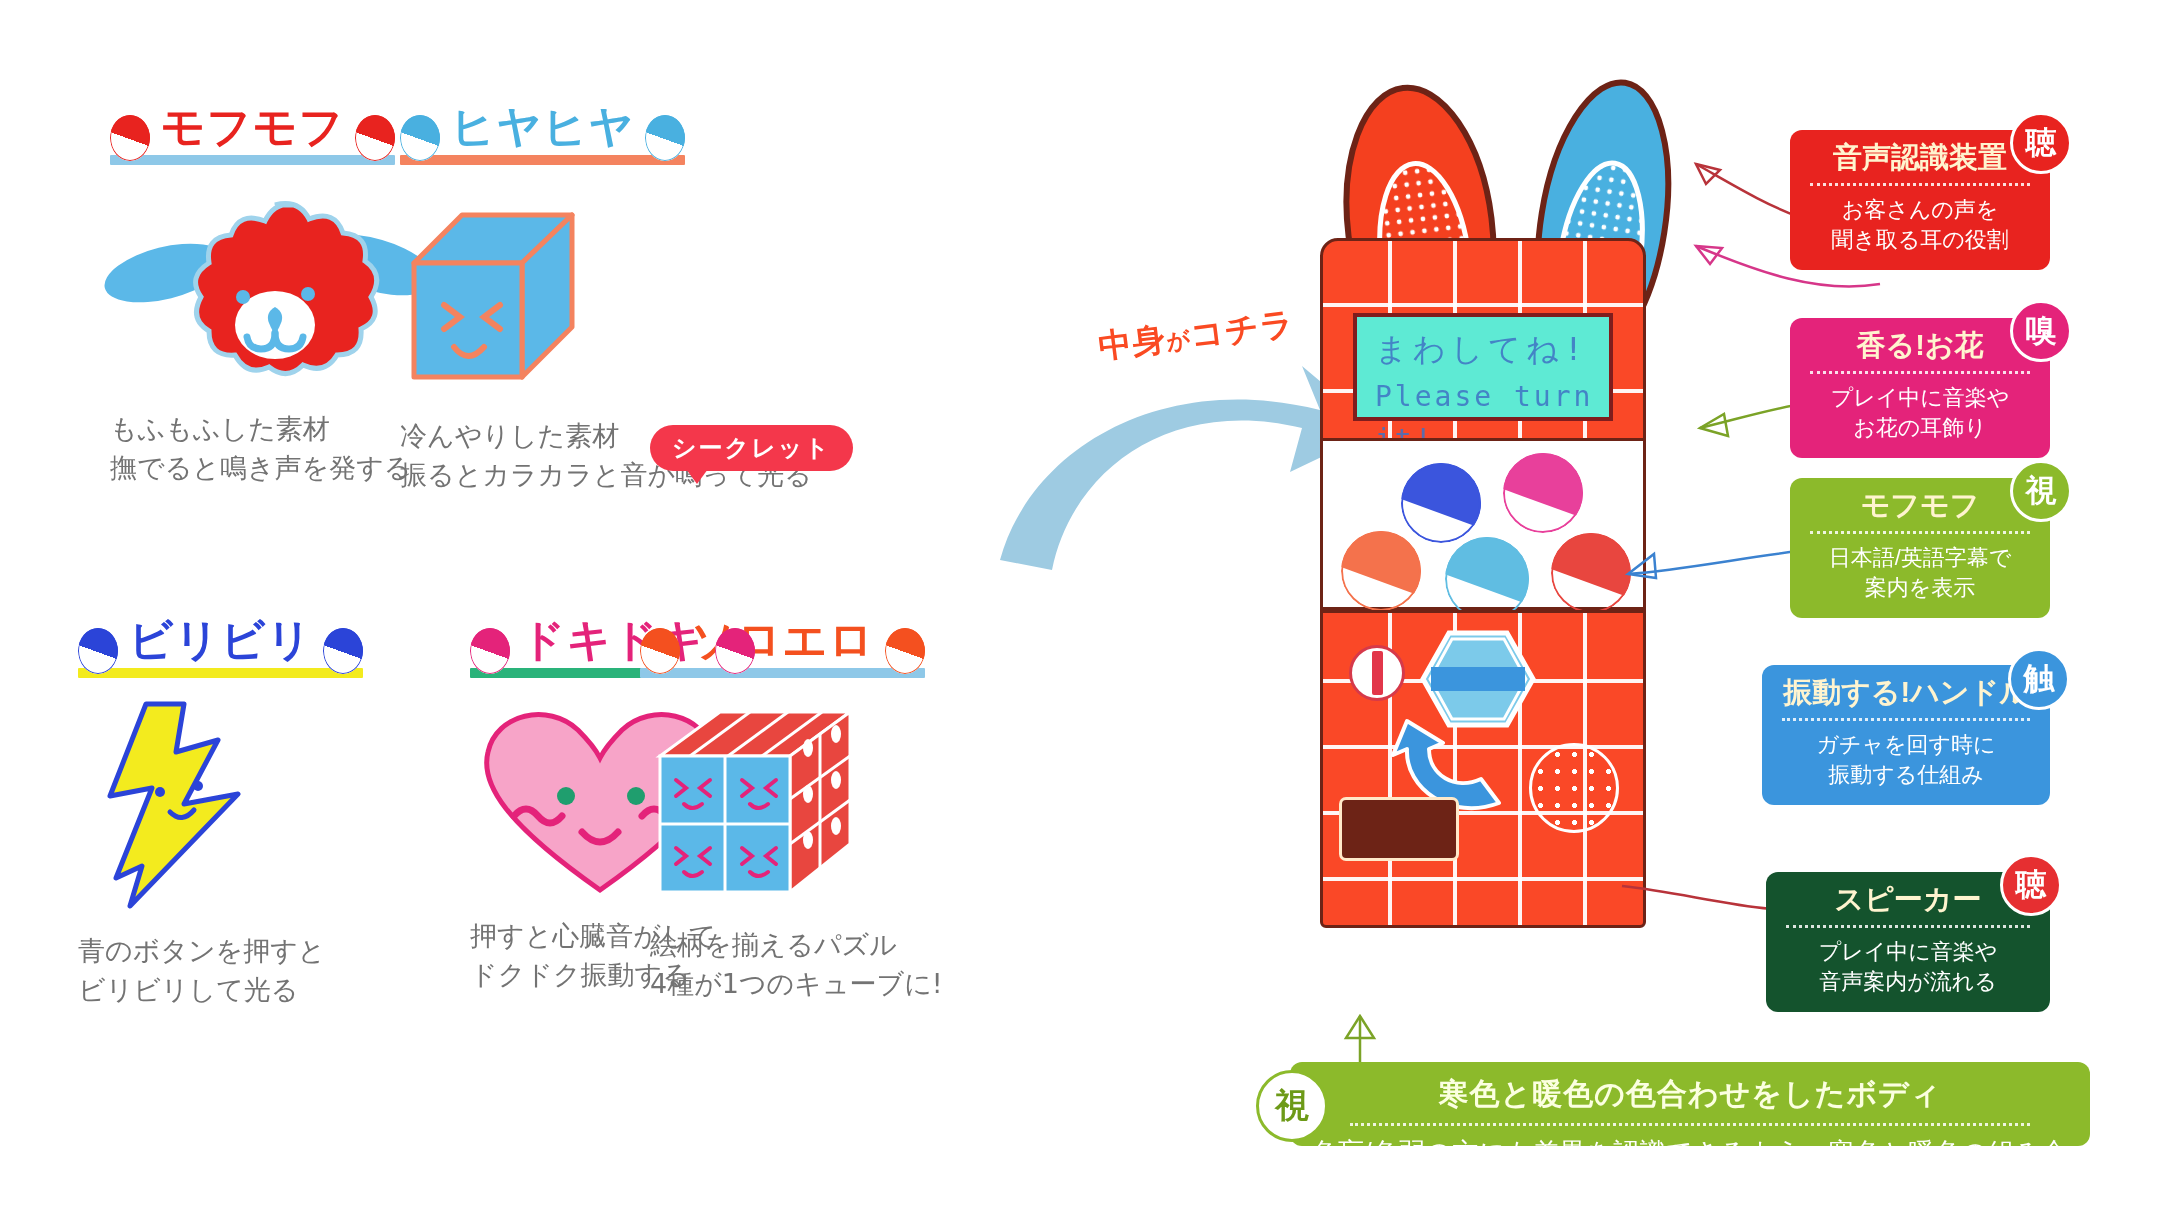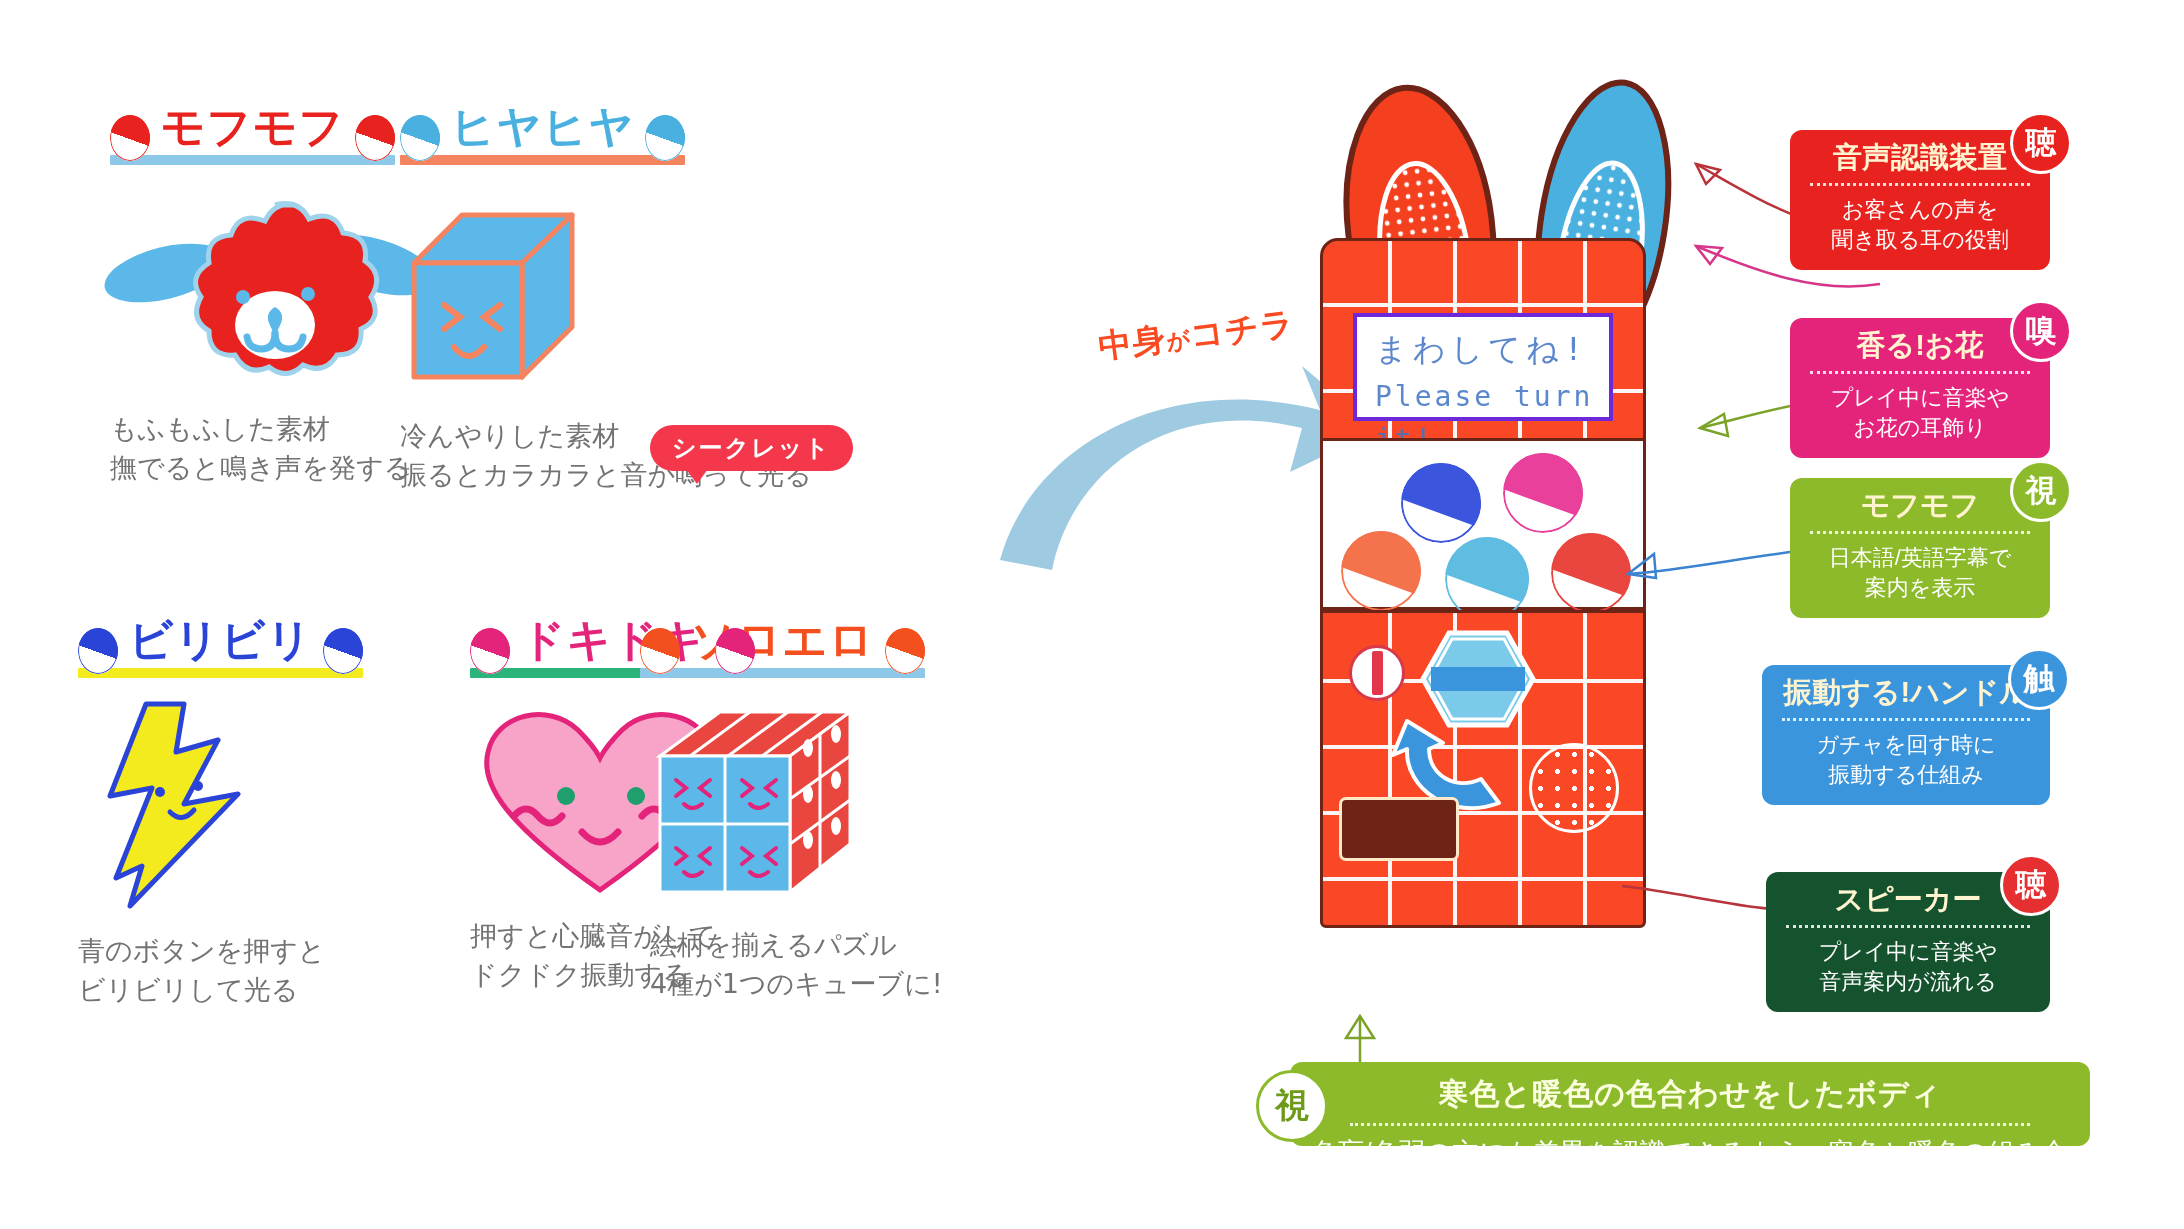--- a/index.html
+++ b/index.html
@@ -52,21 +52,21 @@
   .arrow-label .small{font-size:23px;}
 
   
   .machine{position:absolute;}
   .m-body{
     position:absolute;background:#fa4827;border:3px solid #6d2316;border-radius:14px;
     box-sizing:border-box;
   }
   .grid-v,.grid-h{position:absolute;background:#ffffff;opacity:.95;}
   .lcd{
-    position:absolute;background:#ffffff;border:4px solid #6d28d9;box-sizing:border-box;
+    position:absolute;background:#5eead4;border:4px solid #7f1d1d;box-sizing:border-box;
   }
   .lcd-line{
     font-family:"DejaVu Sans Mono","Liberation Mono",monospace;
     color:#3f73c4;font-size:32px;letter-spacing:5px;opacity:.85;
     padding-left:18px;line-height:1.55;
   }
   .window{
     position:absolute;background:#ffffff;border:3px solid #6d2316;box-sizing:border-box;
   }
   .ball{position:absolute;border-radius:50%;overflow:hidden;box-sizing:border-box;}

